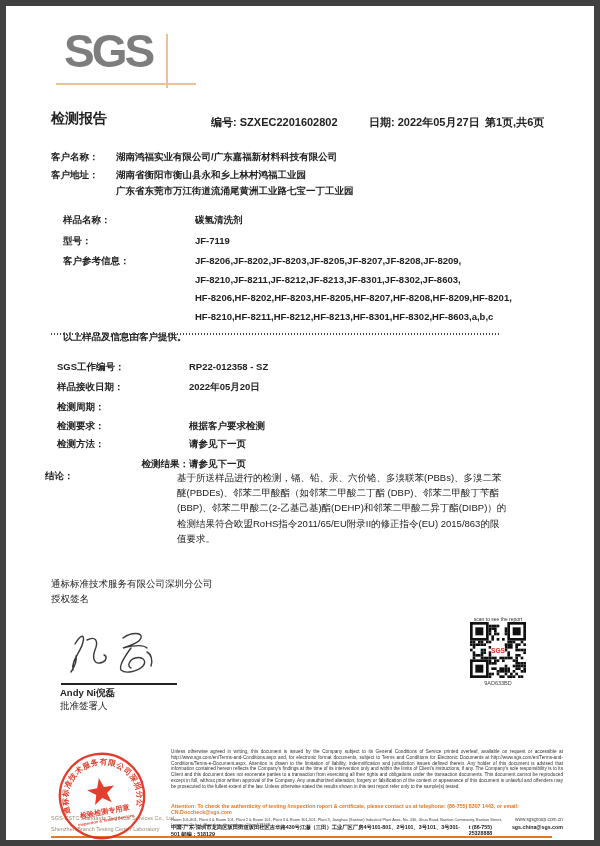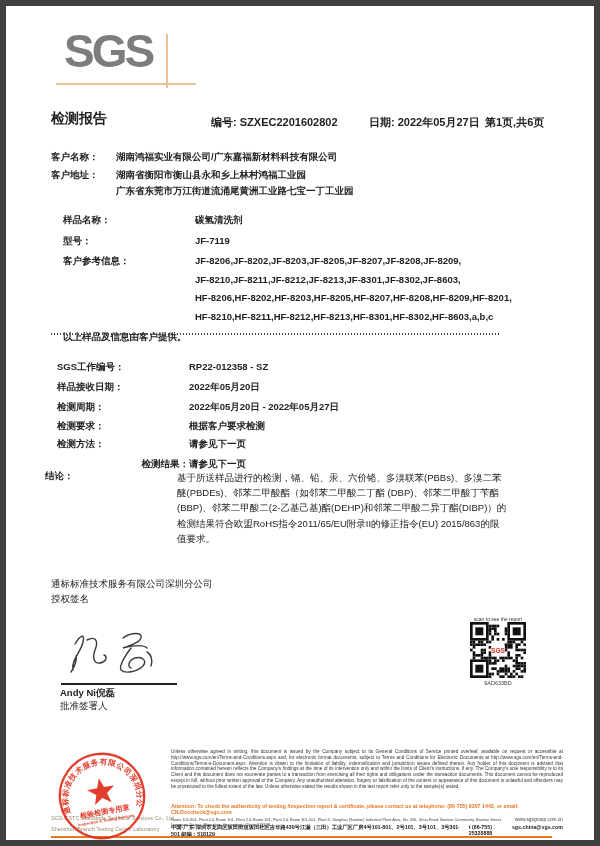--- a/index.html
+++ b/index.html
@@ -106,21 +106,20 @@
     <div class="row" style="line-height:18px;margin-bottom:2px;">
       <div class="lblw">SGS工作编号：</div>
       <div class="bv">RP22-012358 - SZ</div>
     </div>
     <div class="row" style="line-height:18px;margin-bottom:2px;">
       <div class="lblw">样品接收日期：</div>
       <div class="bv">2022年05月20日</div>
     </div>
     <div class="row" style="line-height:18px;margin-bottom:2px;">
       <div class="lblw">检测周期：</div>
-      <div class="bv">2022年05月20日 - 2022年05月27日</div>
     </div>
     <div class="row" style="line-height:16px;margin-bottom:2px;">
       <div class="lblw">检测要求：</div>
       <div class="bv">根据客户要求检测</div>
     </div>
     <div class="row" style="line-height:16px;margin-bottom:4px;">
       <div class="lblw">检测方法：</div>
       <div class="bv">请参见下一页</div>
     </div>
     <div class="row" style="line-height:16px;text-align:right;">

